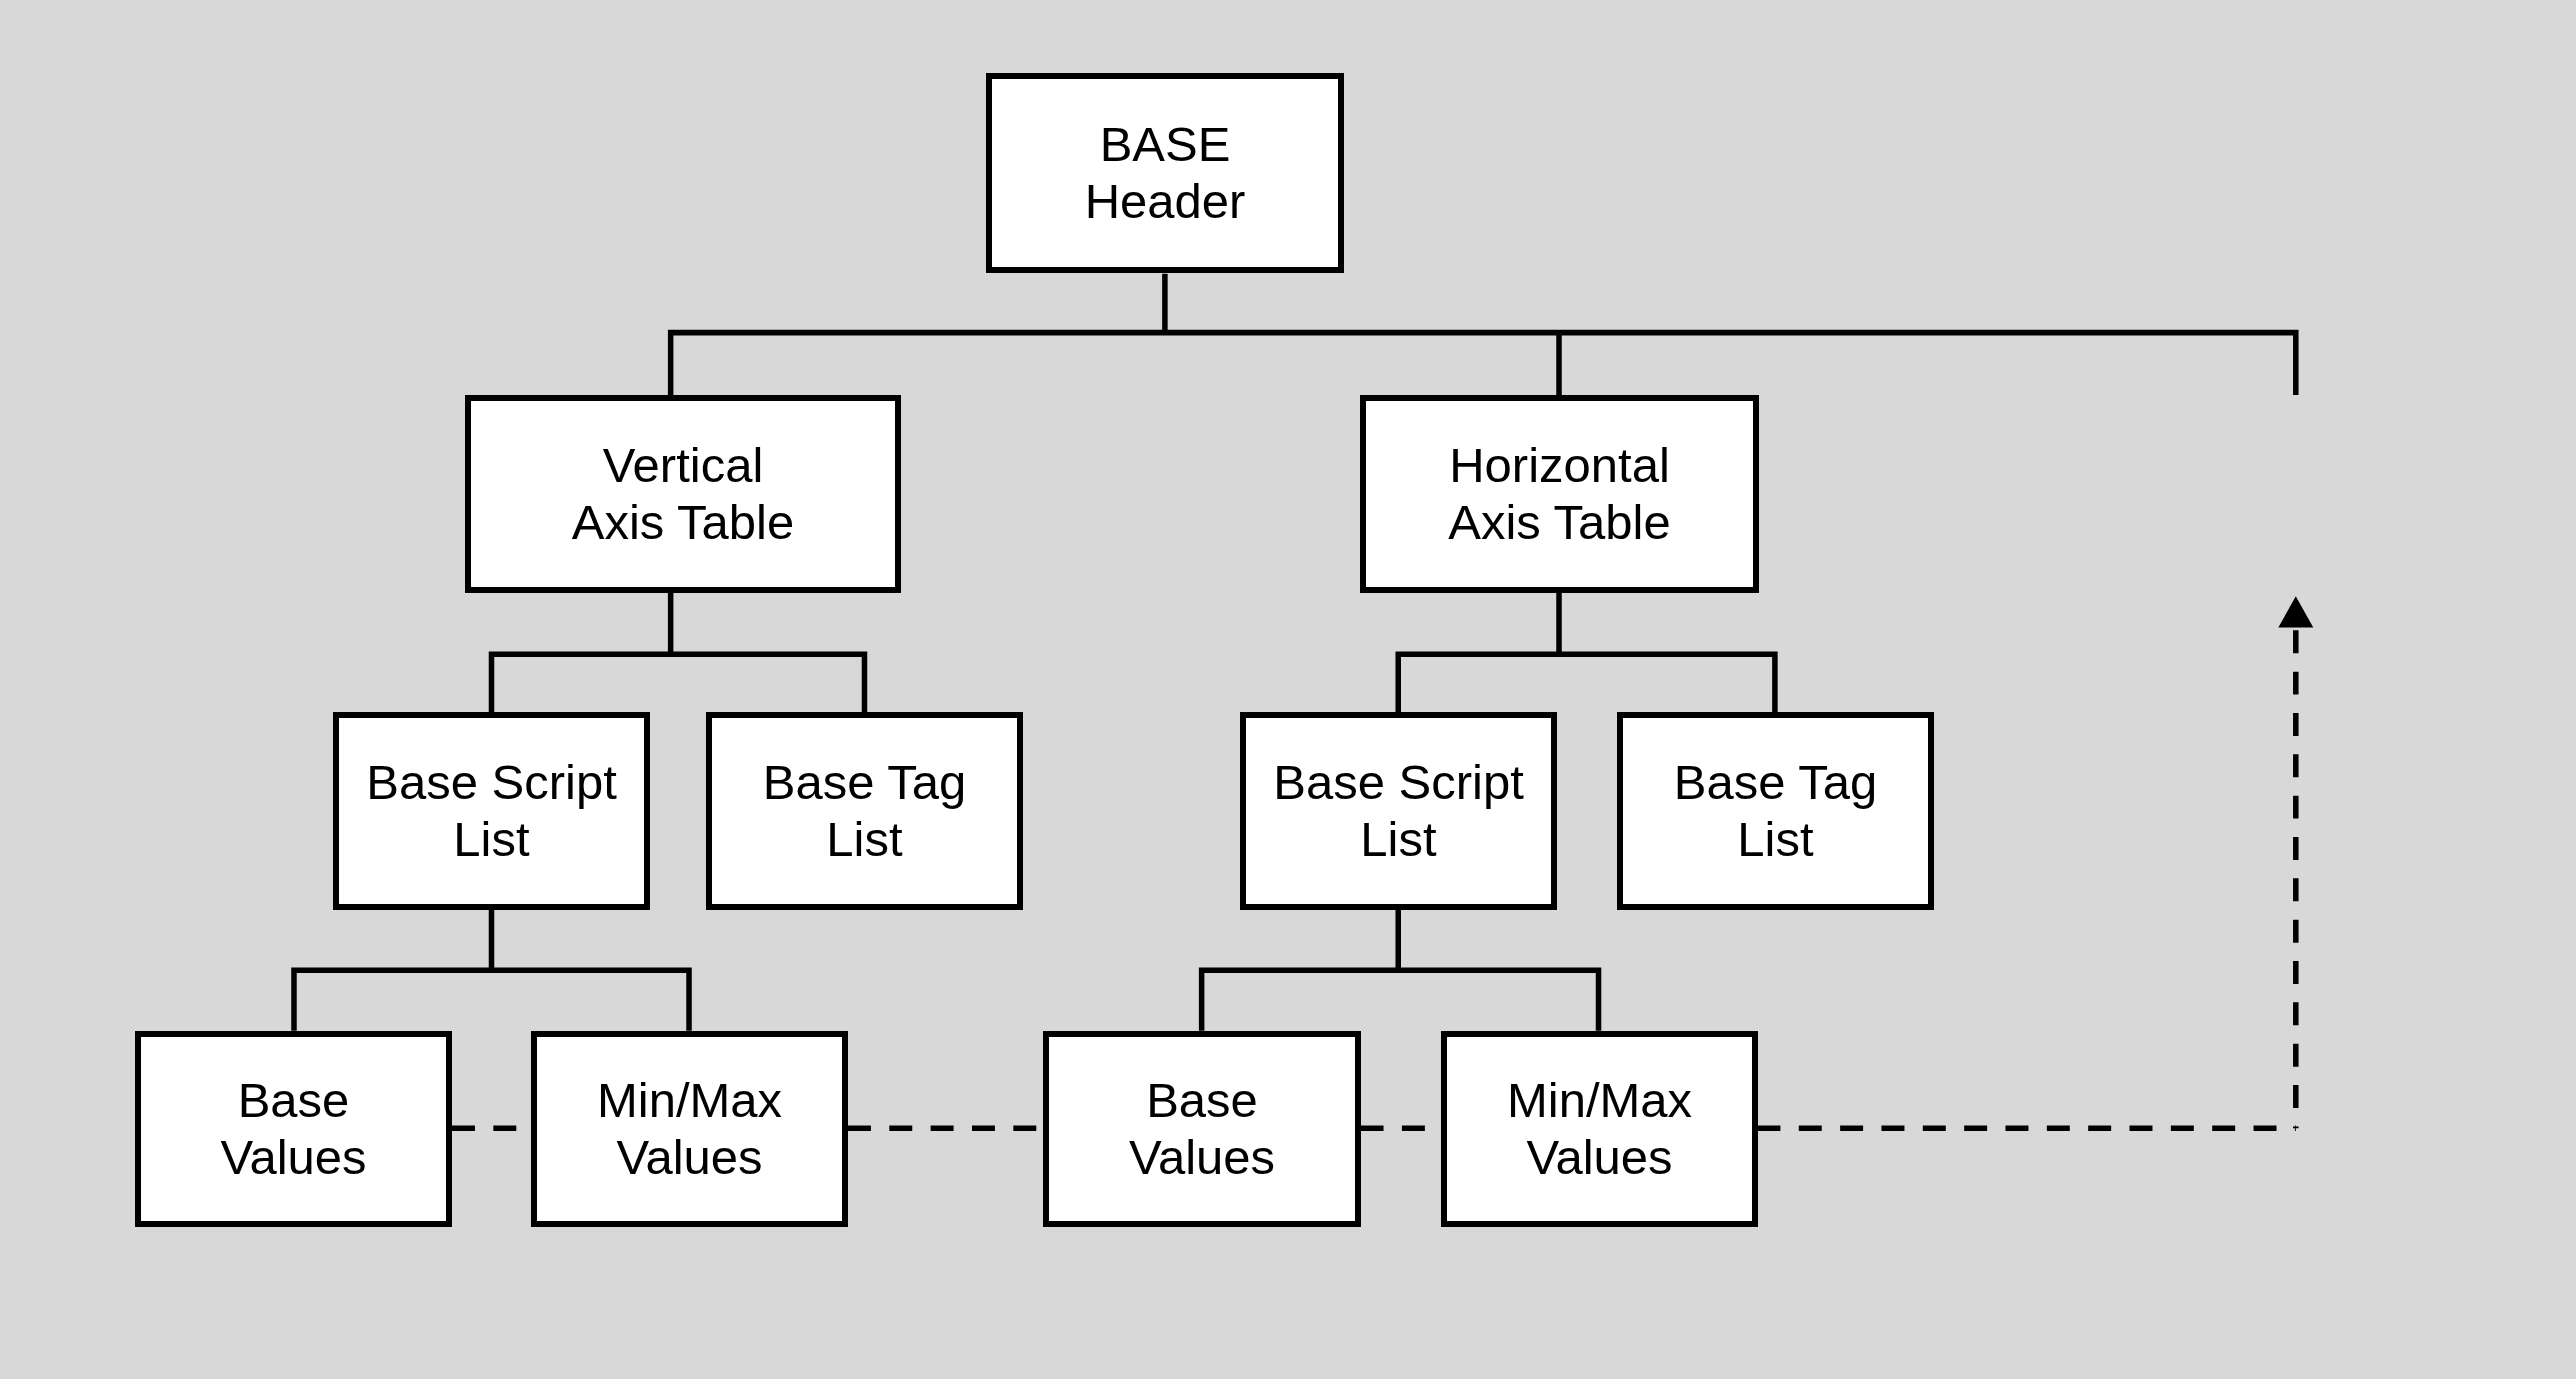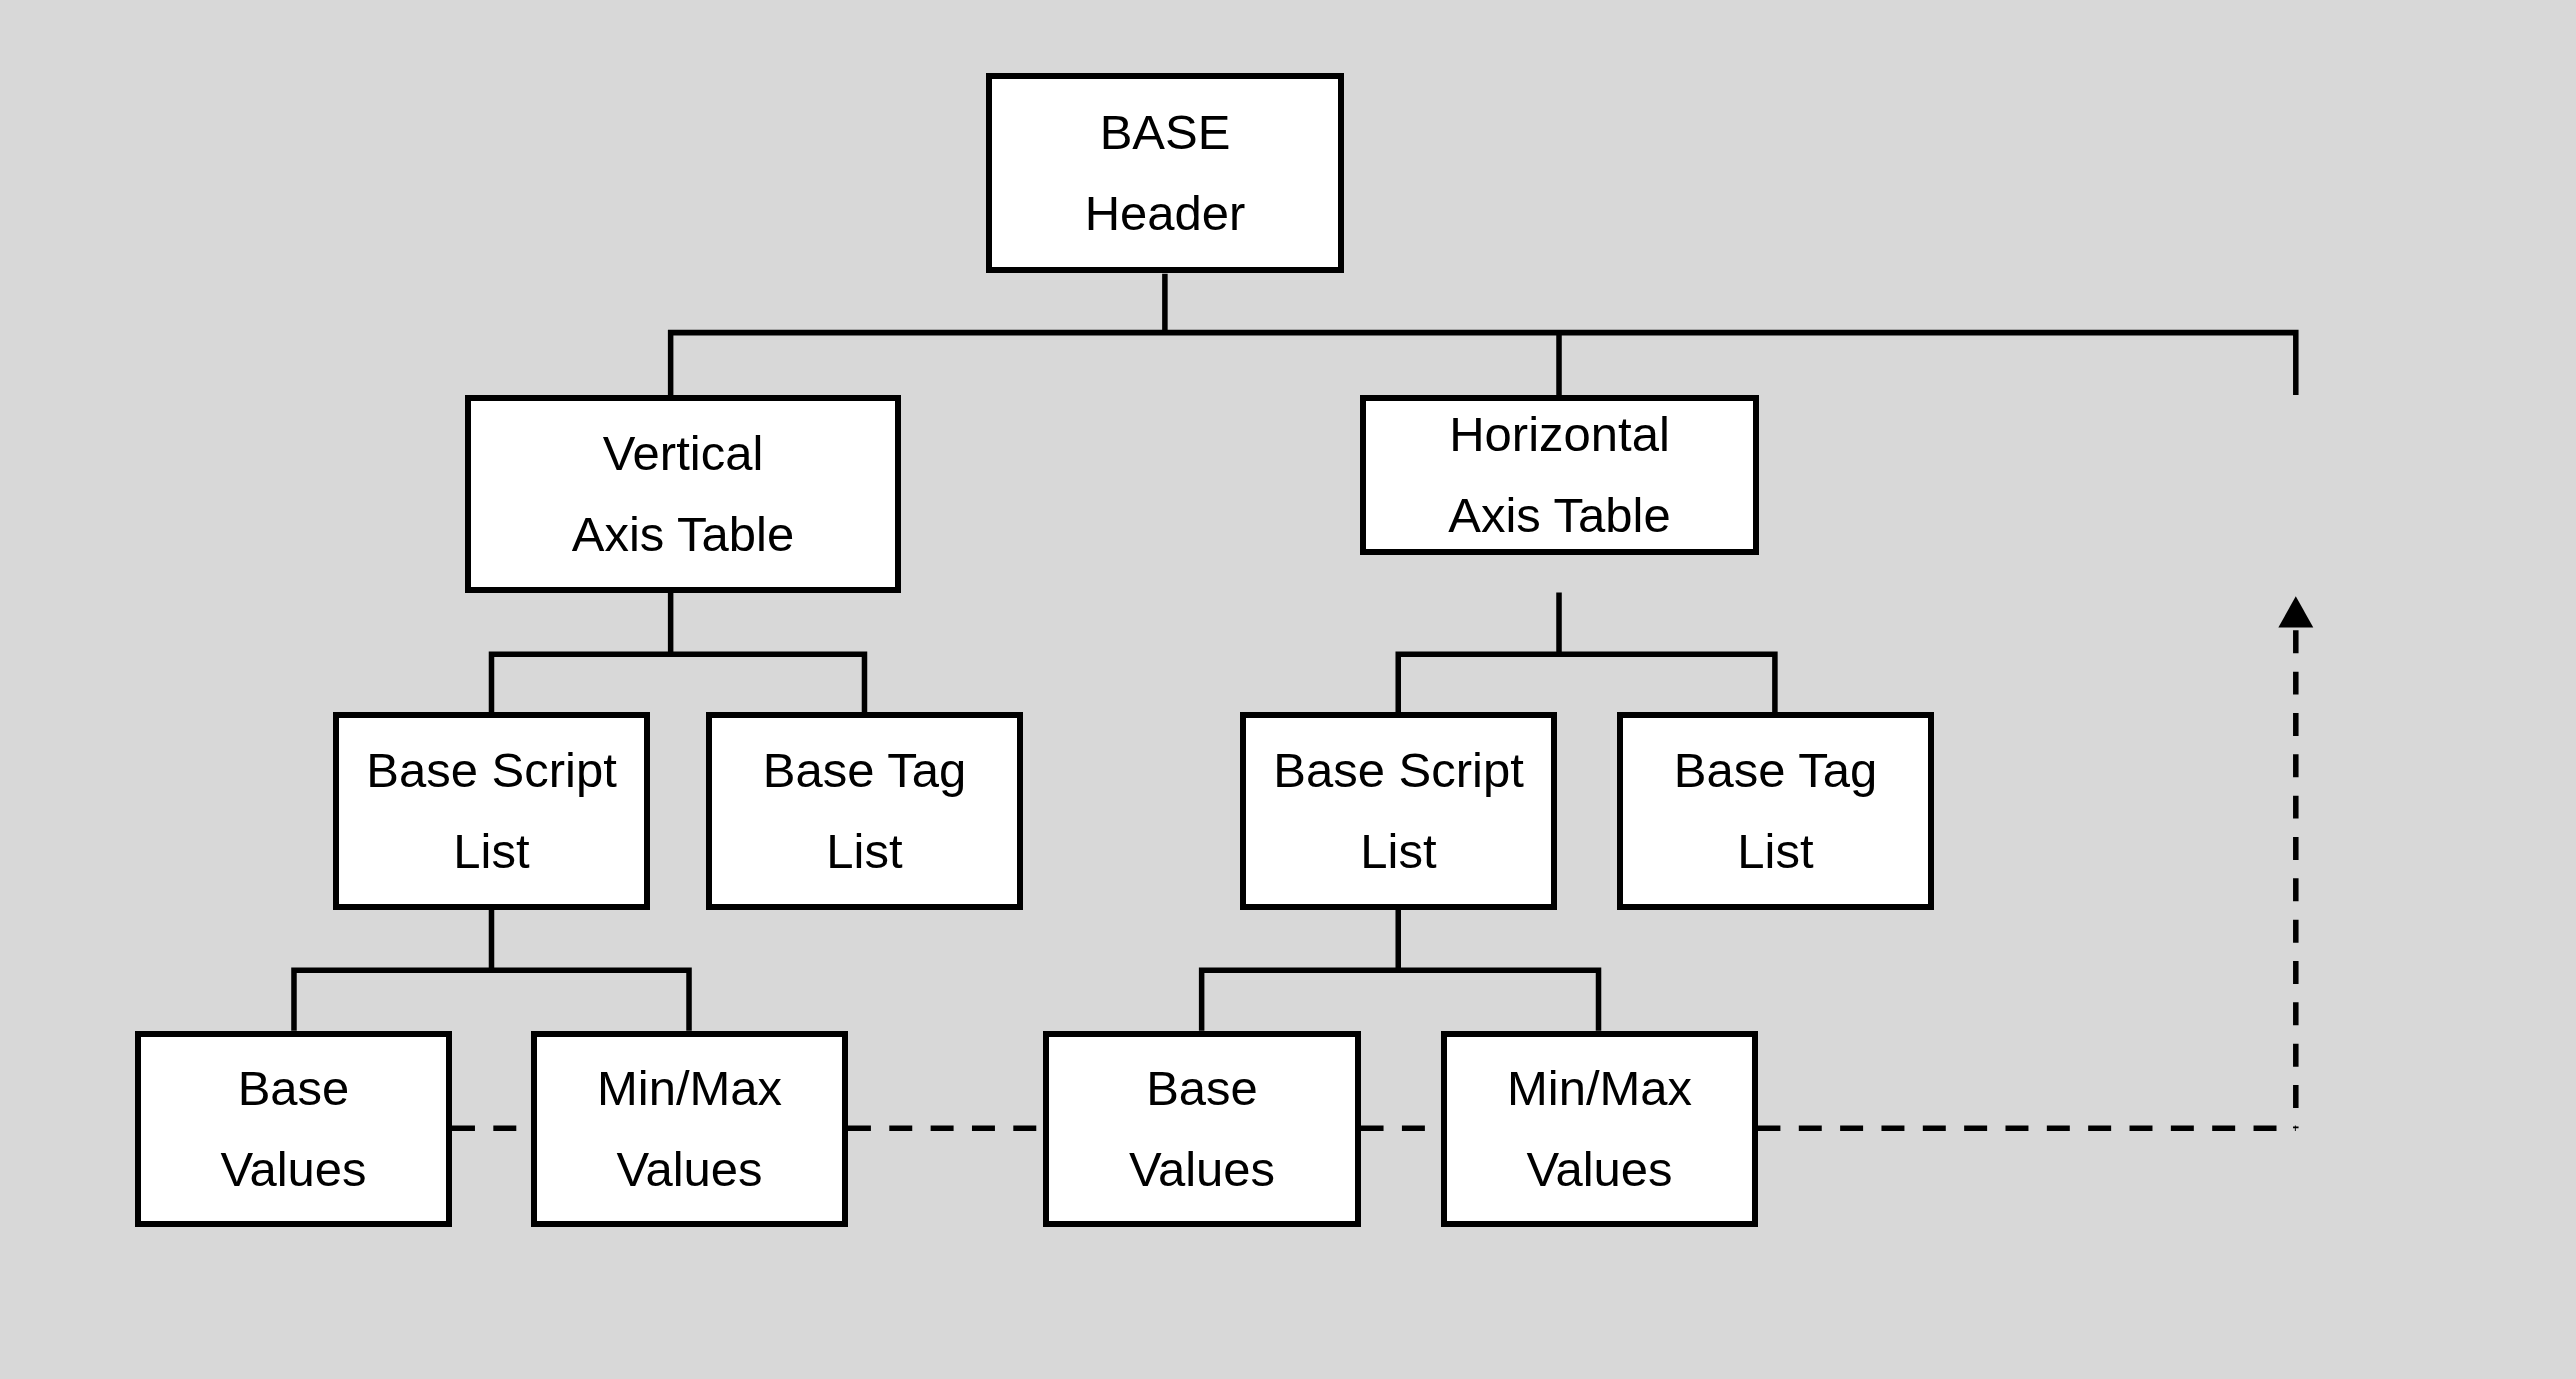--- a/index.html
+++ b/index.html
@@ -19,21 +19,21 @@
     border: 6.4px solid #000000;
     box-sizing: border-box;
     display: flex;
     align-items: center;
     justify-content: center;
     text-align: center;
   }
   .node-label {
     white-space: pre-line;
     font-size: 49px;
-    line-height: 81px;
+    line-height: 57px;
     color: #000000;
   }
 </style>
 </head>
 <body>
 
 <div id="diagram-canvas">
 
   <svg id="connector-svg" width="2576" height="1380" viewBox="0 0 2804 1502">
 
@@ -61,21 +61,21 @@
   <div class="node" style="left:986px; top:73px;  width:358px; height:200px">
     <span class="node-label">BASE
 Header</span>
   </div>
 
   <div class="node" style="left:465px;  top:395px; width:436px; height:198px">
     <span class="node-label">Vertical
 Axis Table</span>
   </div>
 
-  <div class="node" style="left:1360px; top:395px; width:399px; height:160px">
+  <div class="node" style="left:1360px; top:395px; width:399px; height:198px">
     <span class="node-label">Horizontal
 Axis Table</span>
   </div>
 
 
   <div class="node" style="left:333px;  top:712px; width:317px; height:198px">
     <span class="node-label">Base Script
 List</span>
   </div>
 

